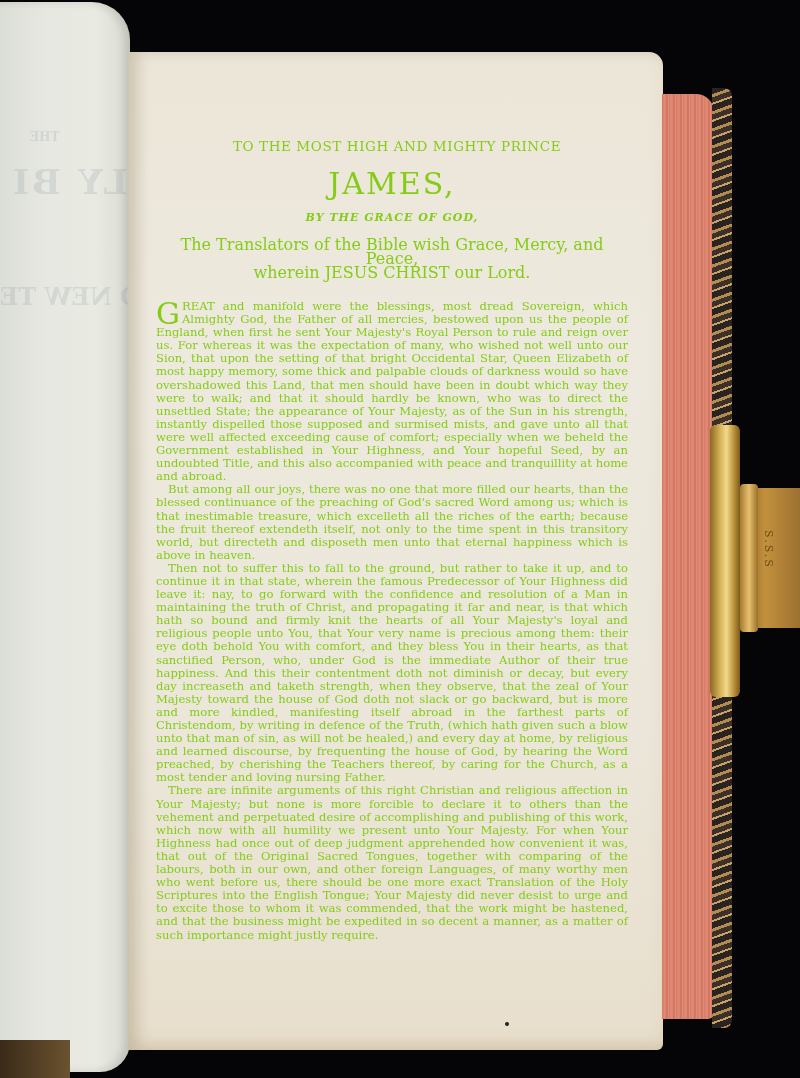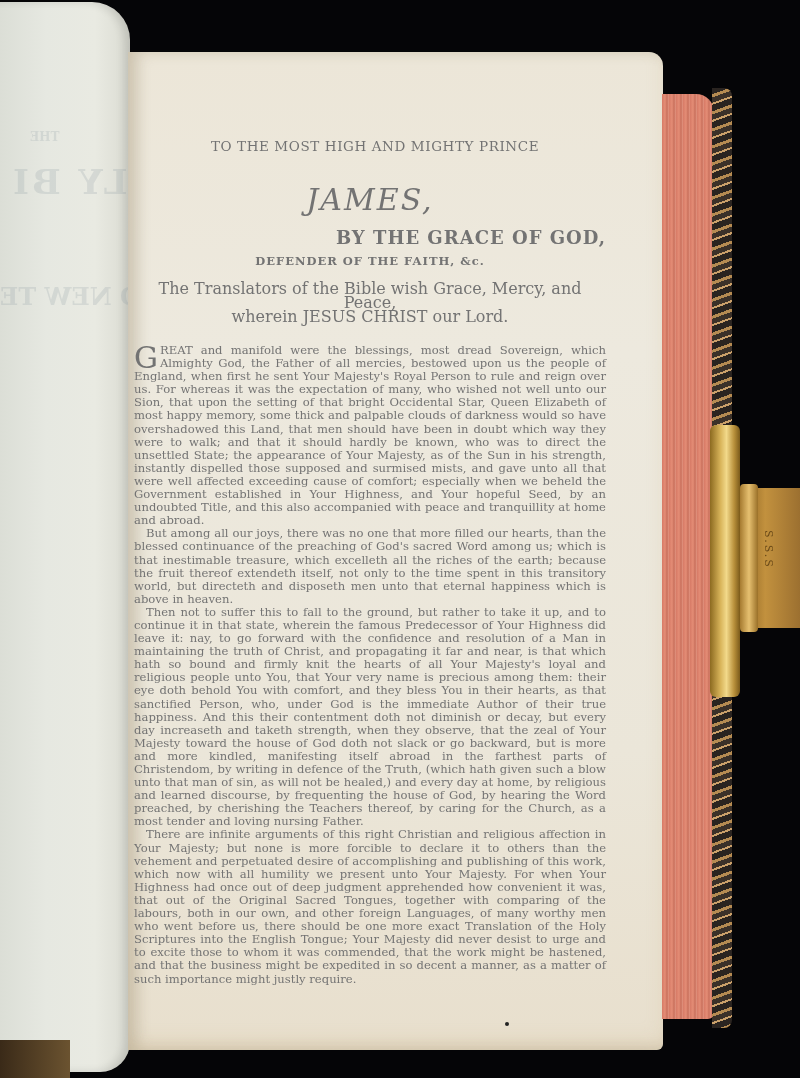--- a/index.html
+++ b/index.html
@@ -56,25 +56,25 @@
   }
   .clasp-hinge {
     position: absolute; left: 740px; top: 484px; width: 18px; height: 148px;
     background: linear-gradient(90deg, #a67b30, #e6c070 50%, #9a7028);
     border-radius: 4px;
   }
   .clasp-mark { position: absolute; left: 762px; top: 530px; font-size: 11px; color: #6a4a18;
     writing-mode: vertical-rl; letter-spacing: 2px; }
 
   
-  .text { position: absolute; left: 134px; top: 138px; width: 472px; color: #737373; }
+  .text { position: absolute; left: 156px; top: 138px; width: 472px; color: #84cc16; }
   .center { text-align: center; }
   .h-to { font-size: 13.5px; letter-spacing: 0.6px; margin-left: 10px; }
-  .h-james { font-size: 30px; letter-spacing: 2px; margin-top: 28px; font-style: italic; }
-  .h-grace { font-size: 18px; font-weight: bold; letter-spacing: 1px; margin-top: 10px; text-align: right; }
+  .h-james { font-size: 30px; letter-spacing: 2px; margin-top: 12px; }
+  .h-grace { font-size: 11px; font-style: italic; font-weight: bold; letter-spacing: 1px; margin-top: 10px; }
   .h-king { font-size: 15px; font-weight: bold; letter-spacing: 0.5px; margin-top: 6px; white-space: nowrap; margin-left: -4px; }
   .h-defender { font-size: 11.5px; font-weight: bold; letter-spacing: 1px; margin-top: 6px; }
   .h-translators { font-size: 16px; margin-top: 14px; line-height: 14px; }
   .body { margin-top: 20px; font-size: 11.6px; line-height: 13.1px; text-align: justify; }
   .body p { margin: 0; text-indent: 12px; }
   .body p.first { text-indent: 0; }
   .dropcap { float: left; font-size: 30px; line-height: 24px; margin: 2px 2px 0 0; }
   .dot { position: absolute; left: 505px; top: 1022px; width: 4px; height: 4px; background: #222; border-radius: 50%; }
 </style>
 </head>
@@ -94,21 +94,20 @@
 
   <div class="clasp-bar"></div>
   <div class="clasp-plate"></div>
   <div class="clasp-hinge"></div>
   <div class="clasp-mark">S.S.S</div>
 
   <div class="text">
     <div class="center h-to">TO THE MOST HIGH AND MIGHTY PRINCE</div>
     <div class="center h-james">JAMES,</div>
     <div class="center h-grace">BY THE GRACE OF GOD,</div>
-    <div class="center h-defender">DEFENDER OF THE FAITH, &amp;c.</div>
     <div class="center h-translators">
       <div>The Translators of the Bible wish Grace, Mercy, and Peace,</div>
       <div>wherein JESUS CHRIST our Lord.</div>
     </div>
 
     <div class="body">
       <p class="first"><span class="dropcap">G</span><span>REAT and manifold were the blessings, most dread Sovereign, which Almighty God, the Father of all mercies, bestowed upon us the people of England, when first he sent Your Majesty's Royal Person to rule and reign over us. For whereas it was the expectation of many, who wished not well unto our Sion, that upon the setting of that bright Occidental Star, Queen Elizabeth of most happy memory, some thick and palpable clouds of darkness would so have overshadowed this Land, that men should have been in doubt which way they were to walk; and that it should hardly be known, who was to direct the unsettled State; the appearance of Your Majesty, as of the Sun in his strength, instantly dispelled those supposed and surmised mists, and gave unto all that were well affected exceeding cause of comfort; especially when we beheld the Government established in Your Highness, and Your hopeful Seed, by an undoubted Title, and this also accompanied with peace and tranquillity at home and abroad.</span></p>
       <p>But among all our joys, there was no one that more filled our hearts, than the blessed continuance of the preaching of God's sacred Word among us; which is that inestimable treasure, which excelleth all the riches of the earth; because the fruit thereof extendeth itself, not only to the time spent in this transitory world, but directeth and disposeth men unto that eternal happiness which is above in heaven.</p>
       <p>Then not to suffer this to fall to the ground, but rather to take it up, and to continue it in that state, wherein the famous Predecessor of Your Highness did leave it: nay, to go forward with the confidence and resolution of a Man in maintaining the truth of Christ, and propagating it far and near, is that which hath so bound and firmly knit the hearts of all Your Majesty's loyal and religious people unto You, that Your very name is precious among them: their eye doth behold You with comfort, and they bless You in their hearts, as that sanctified Person, who, under God is the immediate Author of their true happiness. And this their contentment doth not diminish or decay, but every day increaseth and taketh strength, when they observe, that the zeal of Your Majesty toward the house of God doth not slack or go backward, but is more and more kindled, manifesting itself abroad in the farthest parts of Christendom, by writing in defence of the Truth, (which hath given such a blow unto that man of sin, as will not be healed,) and every day at home, by religious and learned discourse, by frequenting the house of God, by hearing the Word preached, by cherishing the Teachers thereof, by caring for the Church, as a most tender and loving nursing Father.</p>
       <p>There are infinite arguments of this right Christian and religious affection in Your Majesty; but none is more forcible to declare it to others than the vehement and perpetuated desire of accomplishing and publishing of this work, which now with all humility we present unto Your Majesty. For when Your Highness had once out of deep judgment apprehended how convenient it was, that out of the Original Sacred Tongues, together with comparing of the labours, both in our own, and other foreign Languages, of many worthy men who went before us, there should be one more exact Translation of the Holy Scriptures into the English Tongue; Your Majesty did never desist to urge and to excite those to whom it was commended, that the work might be hastened, and that the business might be expedited in so decent a manner, as a matter of such importance might justly require.</p>

